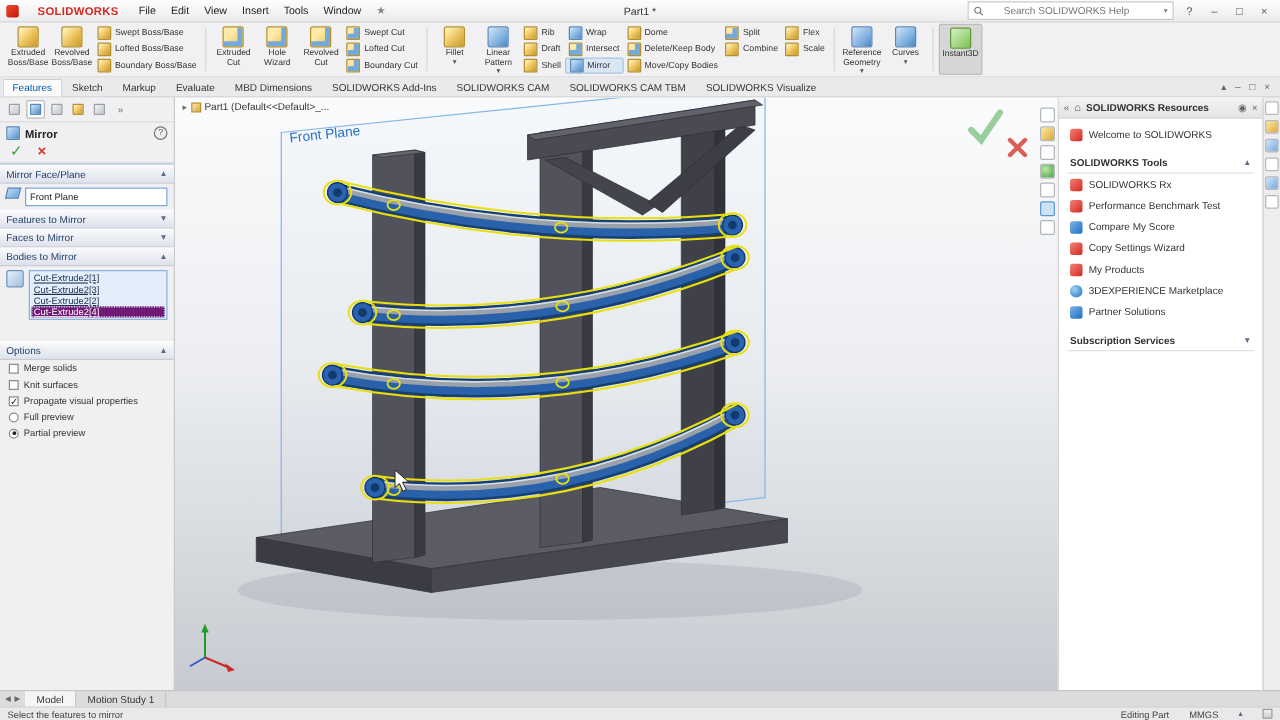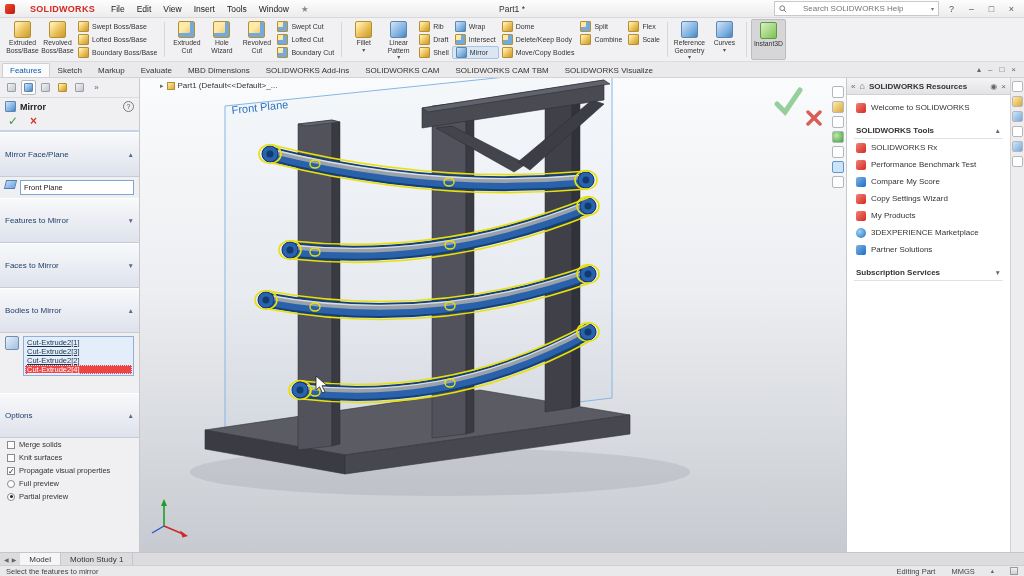--- a/index.html
+++ b/index.html
@@ -57,38 +57,38 @@
   .pm-tabs{display:flex;gap:2px;padding:2px 4px;border-bottom:1px solid #dcdcde;align-items:center;}
   .pmtab{width:13px;height:13px;border:1px solid transparent;border-radius:2px;display:flex;align-items:center;justify-content:center;}
   .pmtab.sel{background:#fff;border-color:#b9b9bb;}
   .pmtab .sq{width:9px;height:9px;border-radius:1px;}
   .pm-title{display:flex;align-items:center;gap:4px;padding:3px 5px 2px;font-weight:bold;font-size:9px;color:#222;}
   .help-ic{margin-left:auto;width:9px;height:9px;border:1px solid #7a7a7c;border-radius:50%;font-size:7px;line-height:9px;text-align:center;color:#555;font-weight:normal;}
   .pm-actions{display:flex;align-items:center;gap:12px;padding:1px 8px 3px;border-bottom:2px solid #c7d4e8;}
   .ok{color:#2e9e3a;font-weight:bold;font-size:12px;line-height:12px;}
   .cancel{color:#d43a2f;font-weight:bold;font-size:12px;line-height:12px;}
   .pm-sec{display:flex;align-items:center;justify-content:space-between;background:linear-gradient(#f8f9fb,#dee2ec);
-    border-top:1px solid #fff;border-bottom:1px solid #c6cbd6;padding:17px 5px;color:#24426b;font-size:8px;}
+    border-top:1px solid #fff;border-bottom:1px solid #c6cbd6;padding:2px 5px;color:#24426b;font-size:8px;}
   .chev{color:#5b6b85;font-size:6.5px;}
   .pm-row{padding:3px 5px;display:flex;gap:4px;align-items:flex-start;}
   .sel-field{flex:1;display:flex;align-items:center;gap:3px;background:#fff;border:1px solid #7ba7d7;height:13px;padding:0 3px;font-size:7.5px;color:#222;}
   .plane-ic{width:9px;height:7px;background:linear-gradient(135deg,#bcd8f2,#6fa7dd);border:1px solid #4c7fb5;transform:skewX(-14deg);flex:none;}
   .body-ic{width:12px;height:12px;background:linear-gradient(135deg,#e8f0fa,#9fc0e0);border:1px solid #6b90b8;border-radius:2px;flex:none;}
   .listbox{flex:1;background:#e4eefb;border:1px solid #8fb0d8;display:flex;flex-direction:column;padding:1px;}
   .li{font-size:7.5px;height:9px;line-height:9px;padding:0 2px;color:#19324f;white-space:nowrap;overflow:hidden;text-decoration:underline;}
-  .li.hl{background:#ef4444;color:#fff;outline:1px dotted #dce8fa;outline-offset:-1px;}
+  .li.hl{background:#701a75;color:#fff;outline:1px dotted #dce8fa;outline-offset:-1px;}
   .opt-row{display:flex;align-items:center;gap:4px;padding:2px 7px;font-size:7.5px;color:#333;}
   .cb{width:8px;height:8px;background:#fff;border:1px solid #8a8a8c;flex:none;font-size:8px;line-height:7px;text-align:center;color:#222;box-sizing:border-box;}
   .rb{width:8px;height:8px;border-radius:50%;background:#fff;border:1px solid #8a8a8c;flex:none;position:relative;box-sizing:border-box;}
   .rb.on::after{content:"";position:absolute;left:1.5px;top:1.5px;width:3px;height:3px;border-radius:50%;background:#222;}
 
   
   .viewport{flex:1;position:relative;background:linear-gradient(180deg,#fafbfc 0%,#eceef1 45%,#c7cad0 100%);overflow:hidden;}
   .model-svg{position:absolute;inset:0;}
-  .breadcrumb{position:absolute;top:3px;left:20px;display:flex;align-items:center;gap:3px;font-size:8px;color:#333;z-index:5;}
+  .breadcrumb{position:absolute;top:3px;left:6px;display:flex;align-items:center;gap:3px;font-size:8px;color:#333;z-index:5;}
   .bc-cube{width:8px;height:8px;background:linear-gradient(135deg,#ffeaa9,#d8a937);border:1px solid #b4912e;box-sizing:border-box;}
   .side-strip{position:absolute;top:8px;right:2px;display:flex;flex-direction:column;gap:3px;z-index:5;}
   .ss-ic{width:12px;height:12px;border:1px solid #b3b7bb;background:rgba(255,255,255,.85);border-radius:2px;box-sizing:border-box;}
   .ss-ic.sel{border-color:#5e96d2;background:#cfe3f7;}
   .ss-ic.green{background:radial-gradient(circle at 35% 35%,#bfe9a8,#3fa03f);}
   .ss-ic.goldf{background:linear-gradient(135deg,#ffeaa9,#d8a937);}
 
   
   .taskpane{width:164px;background:#fff;border-left:1px solid #c9c9cb;box-sizing:border-box;display:flex;flex-direction:column;}
   .tp-header{height:16px;background:linear-gradient(#f4f4f6,#e3e3e5);border-bottom:1px solid #d2d2d4;display:flex;align-items:center;gap:4px;padding:0 4px;flex:none;}

